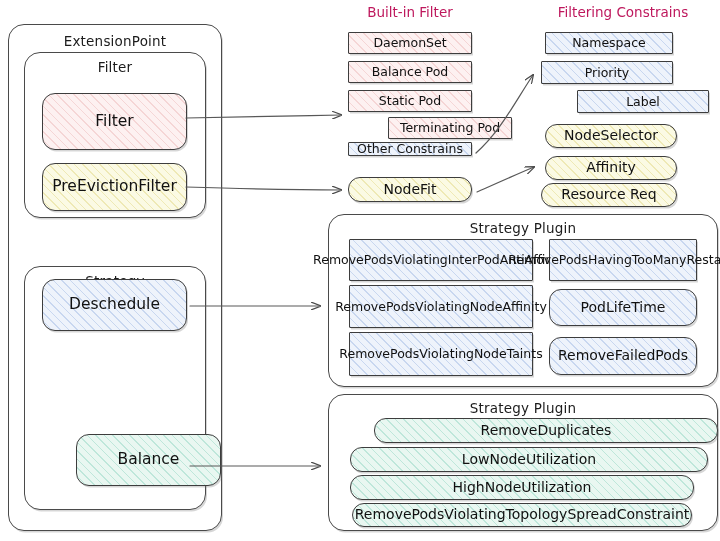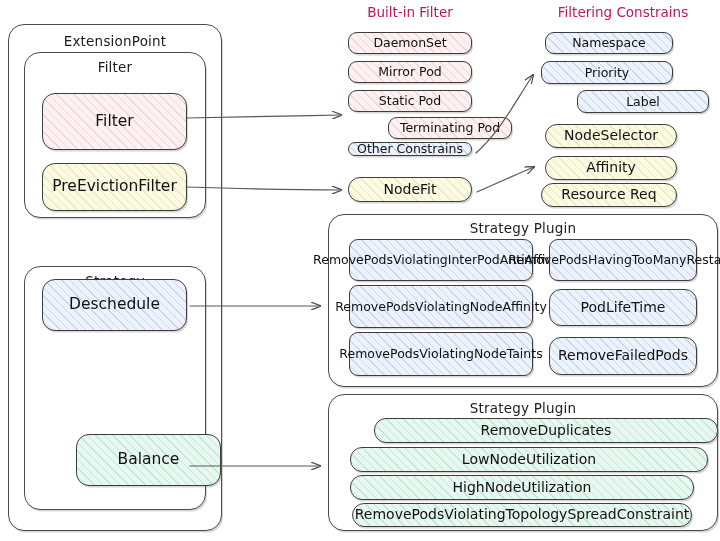--- a/index.html
+++ b/index.html
@@ -26,21 +26,21 @@
   
   .col-head{
     position:absolute;text-align:center;font-size:13.5px;color:#be185d;white-space:nowrap;
   }
 
   
   .node{
     position:absolute;
     box-sizing:border-box;
     border:1.3px solid #3d3d3d;
-    border-radius:9px;
+    border-radius:1px;
     display:flex;align-items:center;justify-content:center;
     text-align:center;
     font-size:12.5px;
     line-height:1.12;
     color:#111;
     padding:1px 4px;
     box-shadow:1.5px 2px 0 -0.5px rgba(120,120,120,.30);
   }
   .node.big{font-size:14px;border-radius:12px;}
   .node.xl{font-size:15.5px;border-radius:13px;}
@@ -88,21 +88,21 @@
   <div class="node xl f-pink" style="left:42px;top:93px;width:145px;height:57px;">Filter</div>
   <div class="node xl f-yellow" style="left:42px;top:163px;width:145px;height:48px;">PreEvictionFilter</div>
 
   <div class="grp" style="left:24px;top:266px;width:180px;height:242px;">
     <div class="grp-title" style="top:6px;">Strategy</div>
   </div>
   <div class="node xl f-blue" style="left:42px;top:279px;width:145px;height:52px;">Deschedule</div>
   <div class="node xl f-mint" style="left:42px;top:434px;width:145px;height:52px;margin-left:34px;">Balance</div>
 
   <div class="node f-pink" style="left:348px;top:32px;width:124px;height:22px;">DaemonSet</div>
-  <div class="node f-pink" style="left:348px;top:61px;width:124px;height:22px;">Mirror Pod</div>
+  <div class="node f-pink" style="left:348px;top:61px;width:124px;height:22px;">Balance Pod</div>
   <div class="node f-pink" style="left:348px;top:90px;width:124px;height:22px;">Static Pod</div>
   <div class="node f-pink" style="left:348px;top:117px;width:124px;height:22px;margin-left:40px;">Terminating Pod</div>
   <div class="node f-blue" style="left:348px;top:142px;width:124px;height:14px;">Other Constrains</div>
   <div class="node big f-yellow" style="left:348px;top:177px;width:124px;height:25px;">NodeFit</div>
 
   <div class="node f-blue" style="left:545px;top:32px;width:128px;height:22px;">Namespace</div>
   <div class="node f-blue" style="left:541px;top:61px;width:132px;height:23px;">Priority</div>
   <div class="node f-blue" style="left:541px;top:90px;width:132px;height:23px;margin-left:36px;">Label</div>
   <div class="node big f-yellow" style="left:545px;top:124px;width:132px;height:24px;">NodeSelector</div>
   <div class="node big f-yellow" style="left:545px;top:156px;width:132px;height:24px;">Affinity</div>

